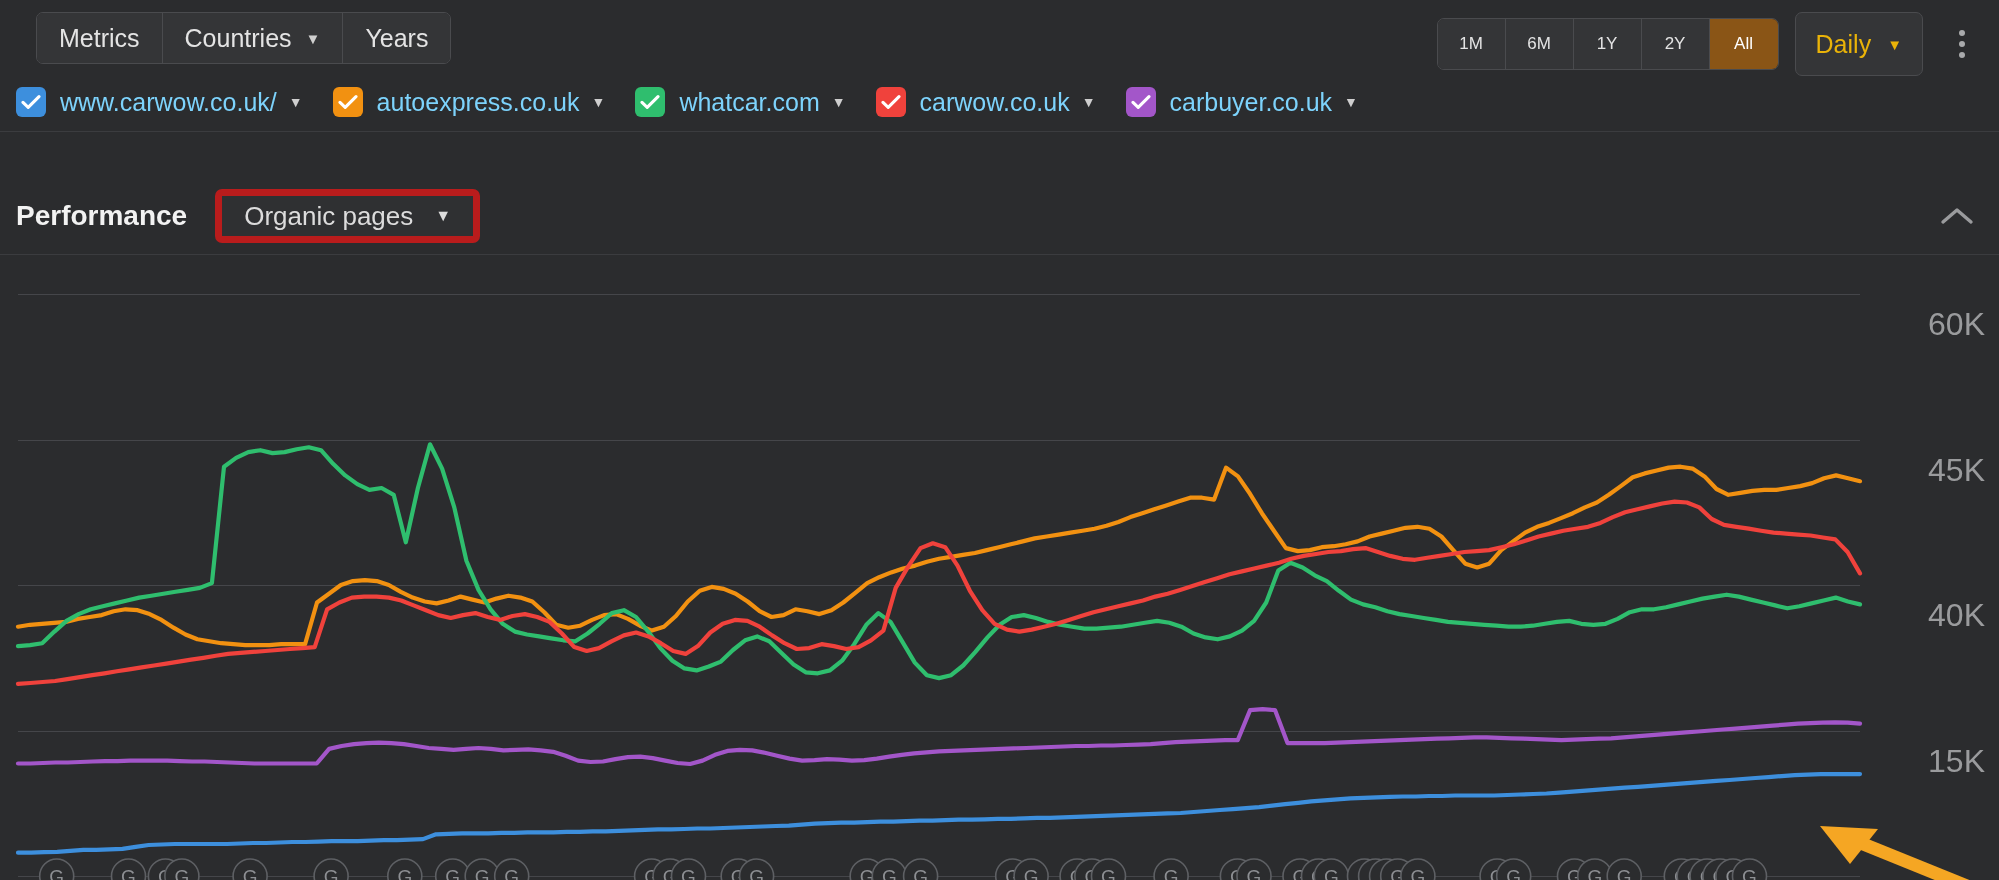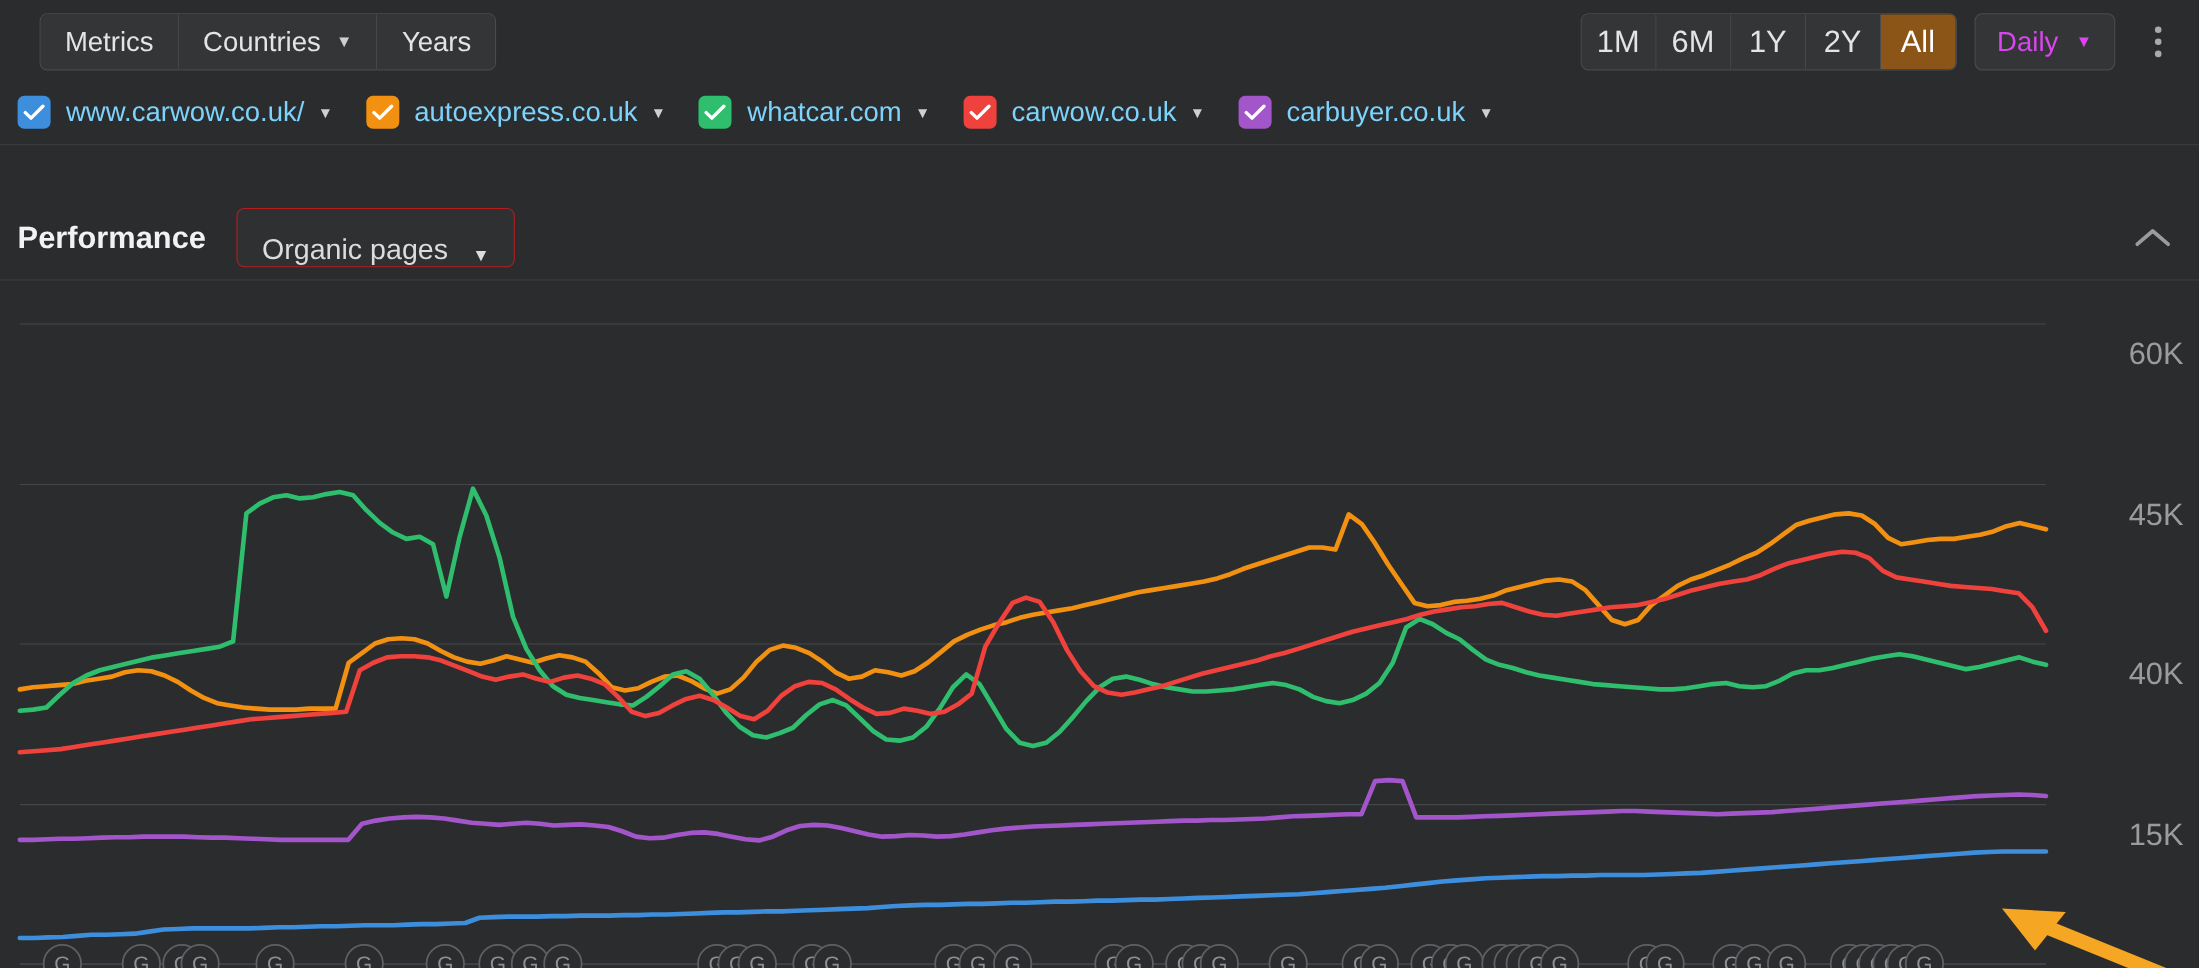--- a/index.html
+++ b/index.html
@@ -36,31 +36,31 @@
   }
   .seg .caret { margin-left: 14px; font-size: 15px; color: #cfcfcf; }
 
   .toolbar-right {
     margin-left: auto; display: flex; align-items: center; padding-right: 14px;
   }
   .range-group { display: flex; border: 1px solid #4a4b4e; border-radius: 7px;
      overflow: hidden; height: 52px; }
   .range-btn {
     display: flex; align-items: center; justify-content: center;
-    min-width: 68px; padding: 0 14px; font-size: 28px; color: #e4e4e4;
+    min-width: 68px; padding: 0 14px; font-size: 17px; color: #e4e4e4;
     background: #343537; border-right: 1px solid #4a4b4e; cursor: pointer;
   }
   .range-btn:last-child { border-right: none; }
   .range-btn.active { background: #8a5516; color: #fff; }
 
   .daily-btn {
     display: flex; align-items: center; justify-content: center;
-    height: 52px; padding: 0 20px; margin-left: 16px;
+    height: 64px; padding: 0 20px; margin-left: 16px;
     border: 1px solid #4a4b4e; border-radius: 7px; background: #343537;
-    font-size: 25px; color: #d946ef; cursor: pointer;
+    font-size: 25px; color: #eab308; cursor: pointer;
   }
   .daily-btn .caret { margin-left: 16px; font-size: 15px; }
 
   .kebab {
     width: 46px; height: 52px; margin-left: 16px;
     display: flex; flex-direction: column; align-items: center;
     justify-content: center; gap: 5px; cursor: pointer;
   }
   .kebab i { width: 6px; height: 6px; border-radius: 50%; background: #a9aaac; display:block; }
 
@@ -85,35 +85,35 @@
   }
 
   
   .perf-row {
     position: absolute; left: 0; top: 178px; width: 1999px; height: 76px;
     display: flex; align-items: center; padding: 0 16px;
   }
   .perf-title { font-size: 28px; font-weight: bold; color: #f2f2f2; }
   .perf-select {
     margin-left: 28px; height: 54px; padding: 0 22px;
-    display: flex; align-items: flex-end;
-    border: 1px solid #b91c1c; border-radius: 7px; background: #2f3032;
+    display: flex; align-items: center;
+    border: 7px solid #b91c1c; border-radius: 7px; background: #2f3032;
     font-size: 26px; color: #dcdcdc; cursor: pointer;
   }
   .perf-select .caret { margin-left: 22px; font-size: 16px; }
   .collapse {
     margin-left: auto; width: 52px; height: 52px;
     display: flex; align-items: center; justify-content: center; cursor: pointer;
   }
 
   
   .chart-wrap { position: absolute; left: 0; top: 254px; width: 1999px; height: 626px; }
   .chart-svg { position: absolute; left: 0; top: 0; }
   .ylab {
-    position: absolute; right: 14px; font-size: 28px; color: #9a9b9d;
+    position: absolute; right: 14px; font-size: 32px; color: #9a9b9d;
     text-align: right;
   }
 </style>
 </head>
 <body>
 
 <div id="root">
 
   <div class="toolbar">
     <div class="seg-group" id="tab-group">

